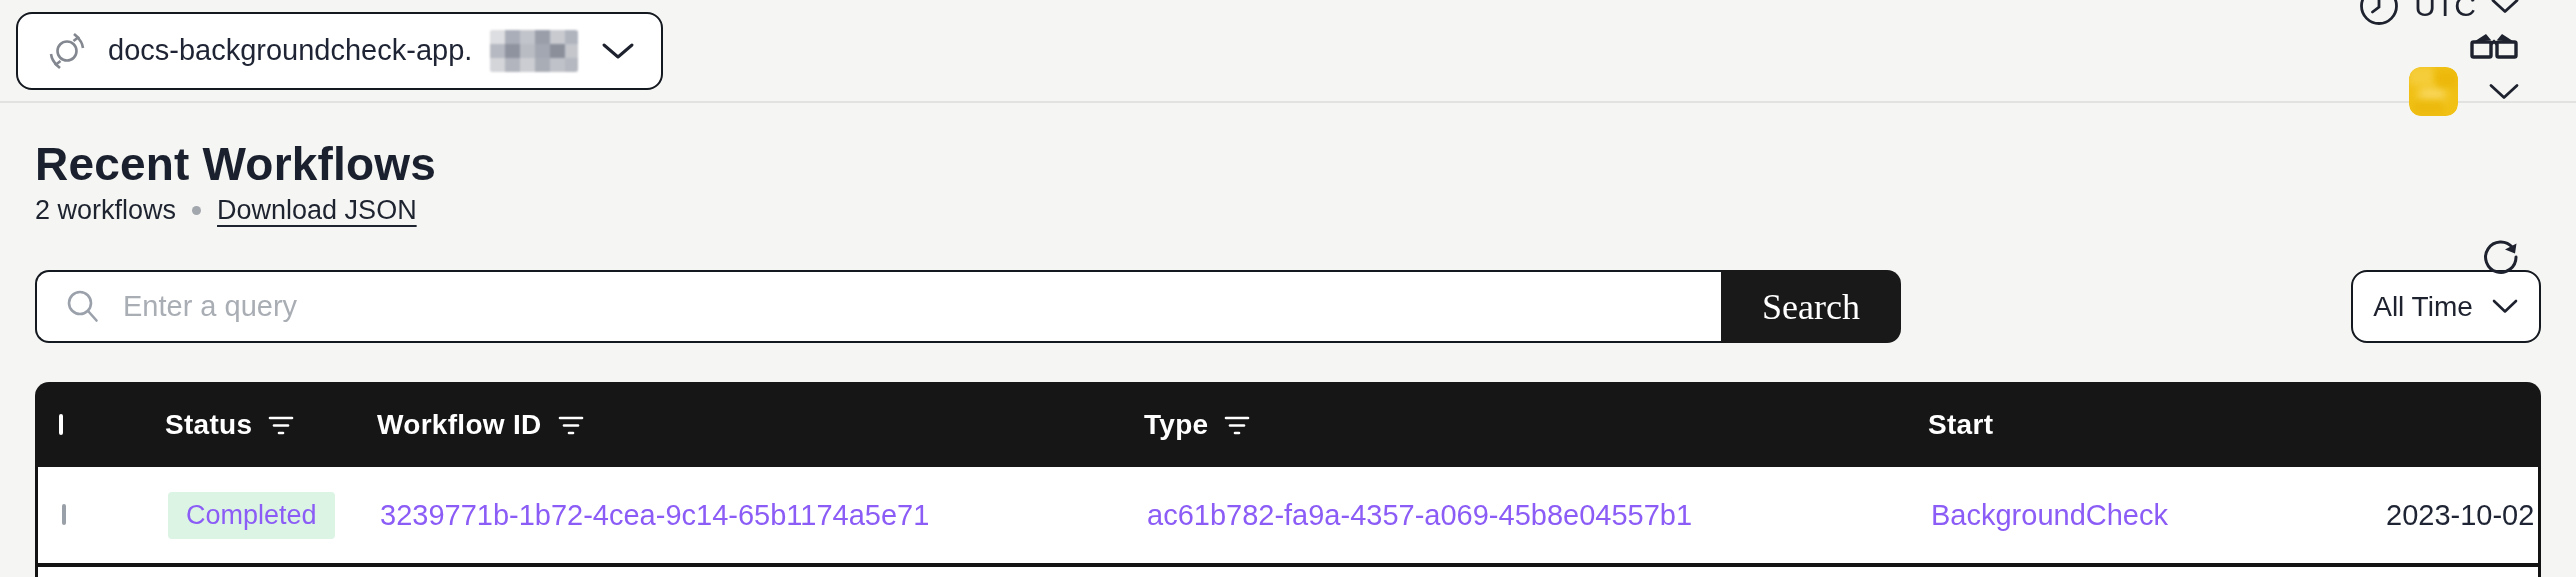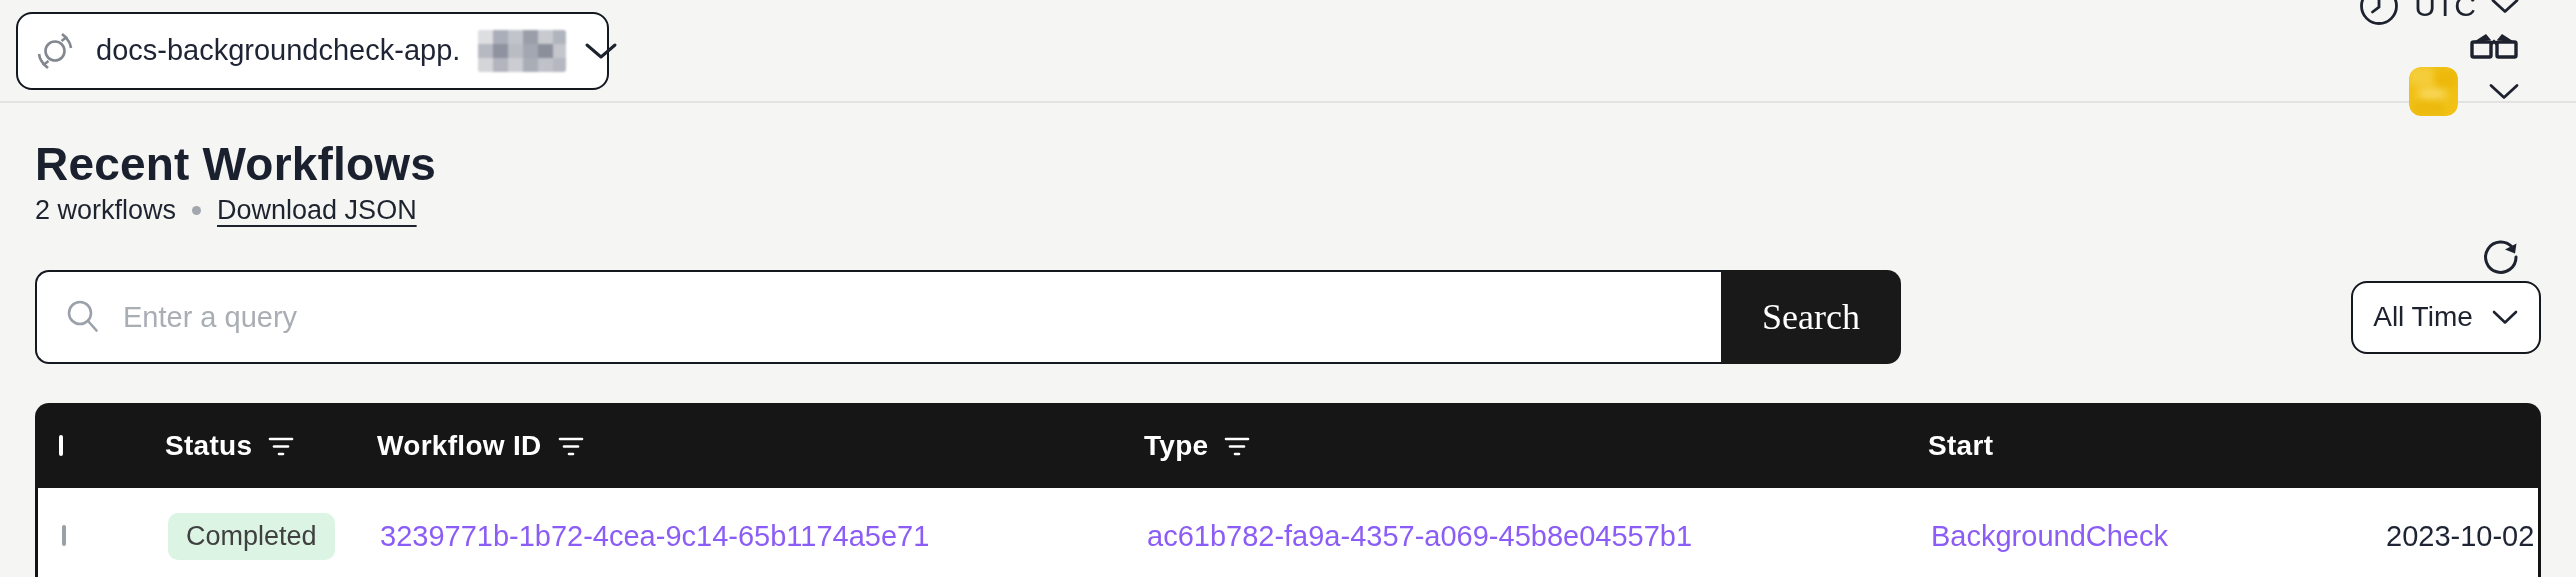--- a/index.html
+++ b/index.html
@@ -12,23 +12,23 @@
 
   
   .topbar {
     height:103px; display:flex; align-items:center;
     justify-content:space-between;
     padding:0 56px 0 16px;
     border-bottom:2px solid #e2e2e0; background:#f5f5f3;
   }
   .ns-select {
     display:flex; align-items:center; gap:18px;
-    width:593px; height:78px; background:#ffffff;
+    width:647px; height:78px; background:#ffffff;
     border:2.5px solid #14181f; border-radius:16px;
-    padding:0 14px; cursor:pointer;
+    padding:0 26px; cursor:pointer;
   }
   .ns-select .label { font-size:29px; color:#1e2433; white-space:nowrap; }
   .redacted {
     width:88px; height:42px; border-radius:3px; overflow:hidden;
     filter:blur(1.2px); flex:none;
   }
   .ns-chevron { margin-left:auto; }
 
   .top-right { display:flex; align-items:flex-end;flex-direction:column; }
   .tz-select { display:flex; align-items:center; gap:14px; cursor:pointer; }
@@ -41,21 +41,21 @@
   .content { padding:0 35px; position:relative; }
   .page-head { position:relative; padding-top:34px; }
   .page-title { font-size:46px; font-weight:600; letter-spacing:0.2px; color:#1a202d; }
   .page-meta { display:flex; align-items:center; gap:16px; margin-top:4px; font-size:27px; color:#1d232f; }
   .meta-dot { width:9px; height:9px; border-radius:50%; background:#a2a6ad; }
   .dl-link { color:#1d232f; text-decoration:underline; text-underline-offset:6px; cursor:pointer; }
   .refresh-btn { position:absolute; right:18px; top:132px; cursor:pointer; }
 
   
   .filter-row { margin-top:44px; display:flex; align-items:center; }
-  .search-group { display:flex; width:1866px; height:94px; }
+  .search-group { display:flex; width:1866px; height:73px; }
   .search-box {
     flex:1; display:flex; align-items:center; gap:20px;
     background:#ffffff; border:2.5px solid #14181f; border-right:none;
     border-radius:14px 0 0 14px; padding:0 26px;
   }
   .search-input { border:none; outline:none; flex:1; font-size:29px;
     font-family:inherit; color:#1e2433; background:transparent; }
   .search-input::placeholder { color:#a9adb4; }
   .search-btn {
     width:180px; background:#191919; color:#ffffff; border:none;
@@ -81,22 +81,22 @@
   .checkbox.head { border:2.5px solid #ffffff; background:transparent; }
   .checkbox.row { border:2.5px solid #9aa0a8; background:#ffffff; }
   .filter-icon { display:flex; cursor:pointer; }
 
   .t-row {
     background:#ffffff; height:96px;
     border-left:3px solid #131313; border-right:3px solid #131313;
   }
   .cell { font-size:29px; color:#1e2433; white-space:nowrap; overflow:hidden; }
   .badge {
-    display:inline-block; background:#dbf4e4; color:#404040;
-    font-size:27px; font-weight:500; padding:8px 18px; border-radius:10px;
+    display:inline-block; background:#dbf4e4; color:#8b5cf6;
+    font-size:27px; font-weight:500; padding:8px 18px; border-radius:4px;
   }
   .id-link { color:#8b5cf6; text-decoration:underline; text-underline-offset:7px;
     text-decoration-thickness:2px; cursor:pointer; }
   .row-sep { height:4px; background:#131313; }
   .row-sliver { height:10px; background:#ffffff;
     border-left:3px solid #131313; border-right:3px solid #131313; }
 
   svg { display:block; }
 </style>
 </head>

